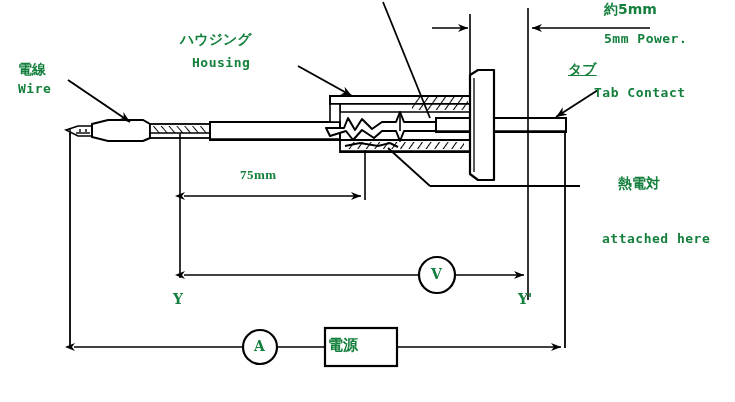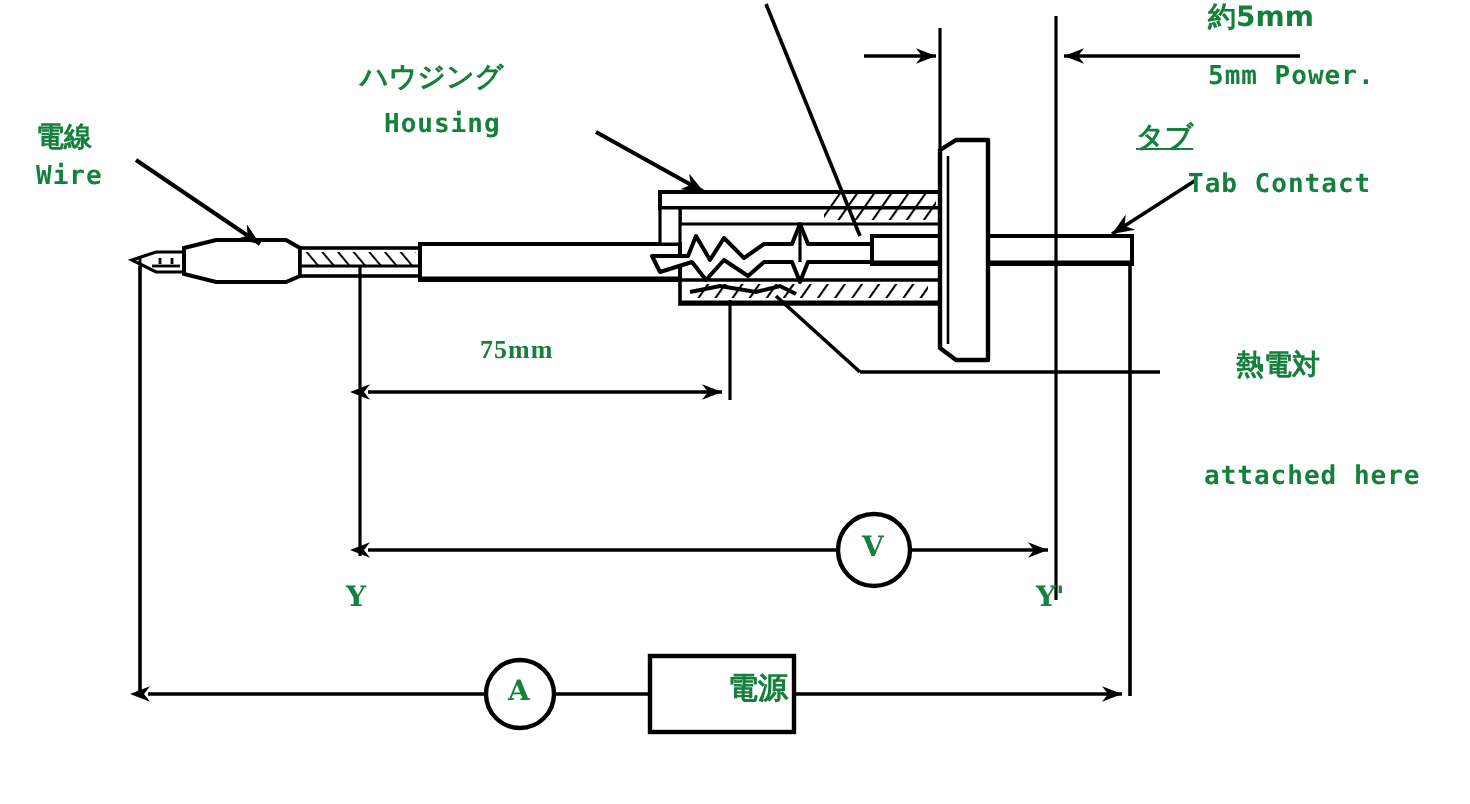--- a/index.html
+++ b/index.html
@@ -212,15 +212,15 @@
   <div class="lbl en" style="left:586px; top:232px;margin-left:16px;">attached here</div>
 
   <div class="lbl dim" style="left:240px; top:168px;">75mm</div>
 
   <div class="lbl node-lbl" style="left:173px; top:292px;">Y</div>
   <div class="lbl node-lbl" style="left:518px; top:292px;">Y'</div>
 
   <div class="lbl meter-lbl" style="left:431px; top:267px;">V</div>
   <div class="lbl meter-lbl" style="left:254px; top:339px;">A</div>
 
-  <div class="lbl jp" style="left:364px; top:338px; font-size:15px;font-family:Liberation Serif, serif;">電源</div>
+  <div class="lbl jp" style="left:328px; top:338px; font-size:15px;">電源</div>
 
 </div>
 
 </body></html>

